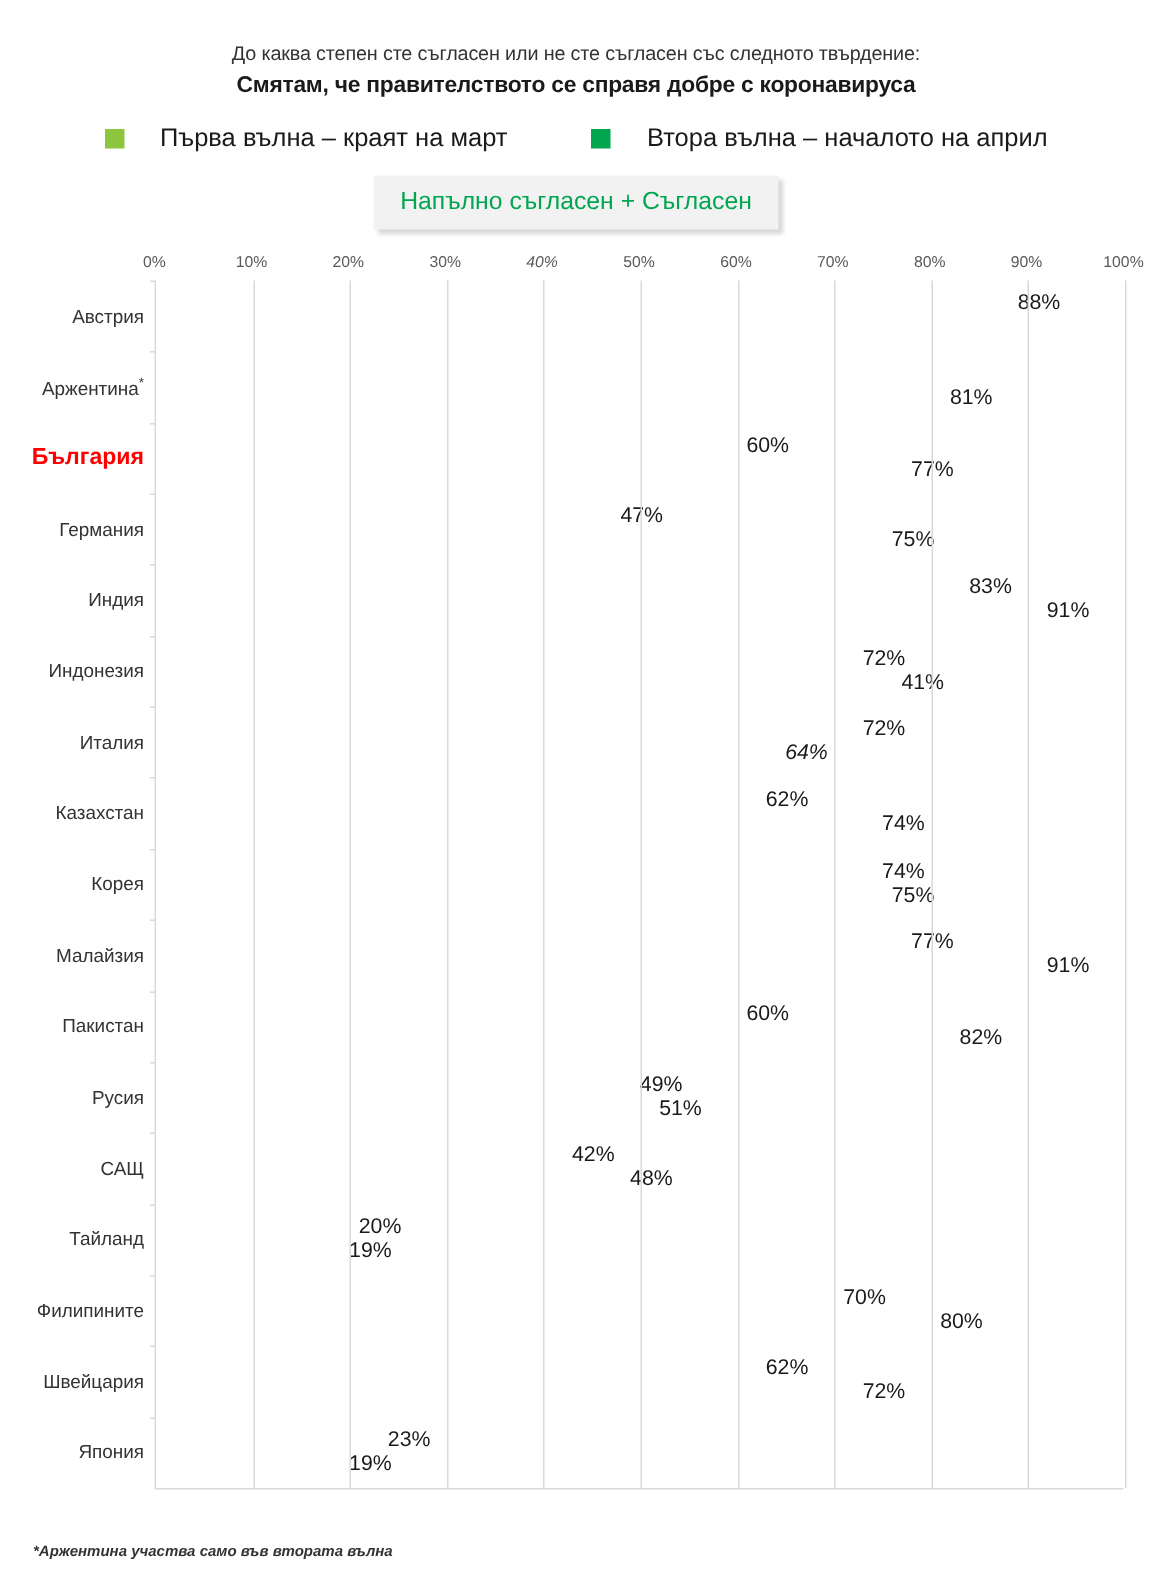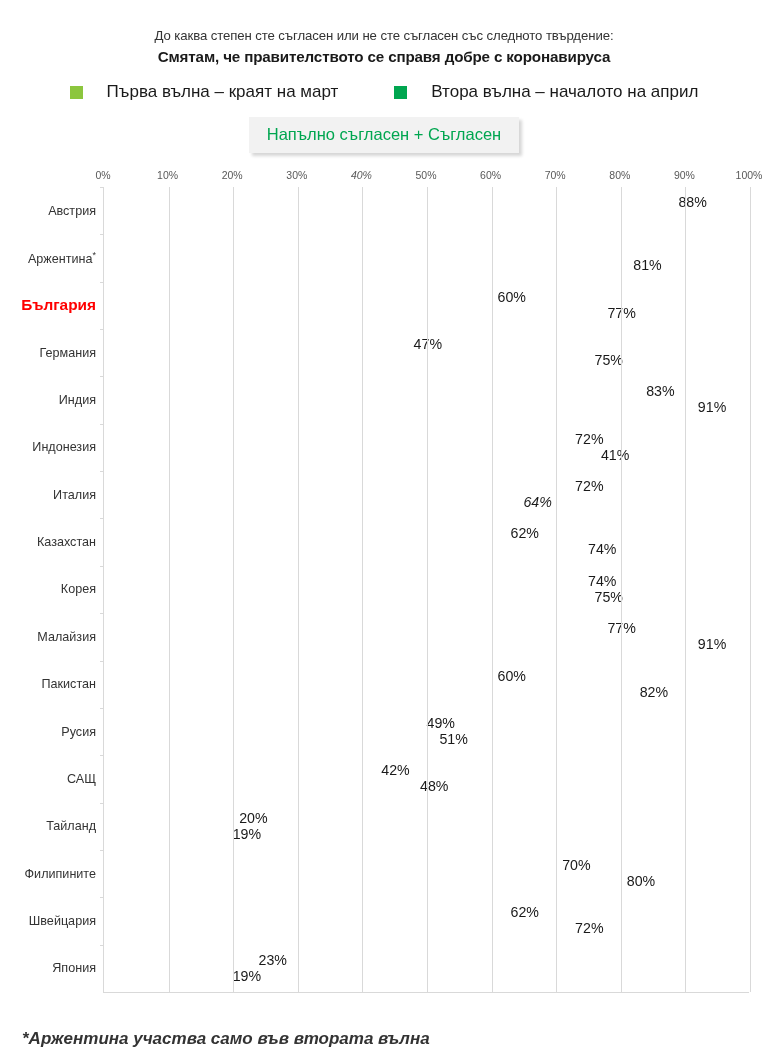--- a/index.html
+++ b/index.html
@@ -185,21 +185,21 @@
     font-size: 14.2px;
     color: #1a1a1a;
     white-space: nowrap;
   }
 
   
   .footnote {
     position: absolute;
     left: 22px;
     top: 1029px;
-    font-size: 17px;
+    font-size: 10px;
     font-style: italic;
     font-weight: bold;
     color: #333333;
   }
 </style>
 </head>
 <body>
 
 <div class="header">
   <div class="title-line1">До каква степен сте съгласен или не сте съгласен със следното твърдение:</div>

